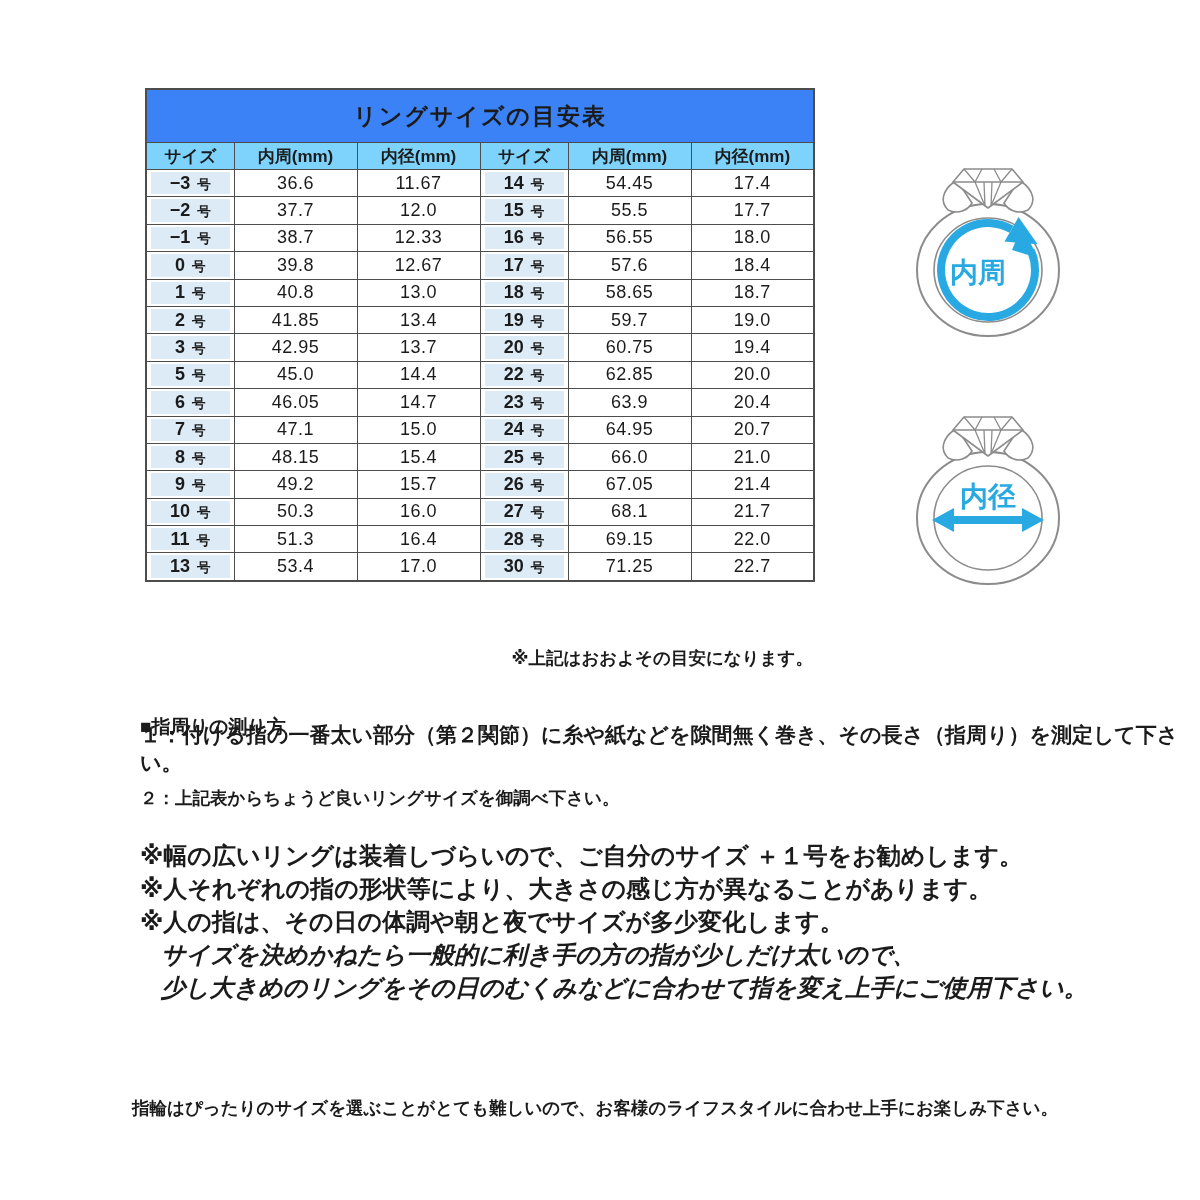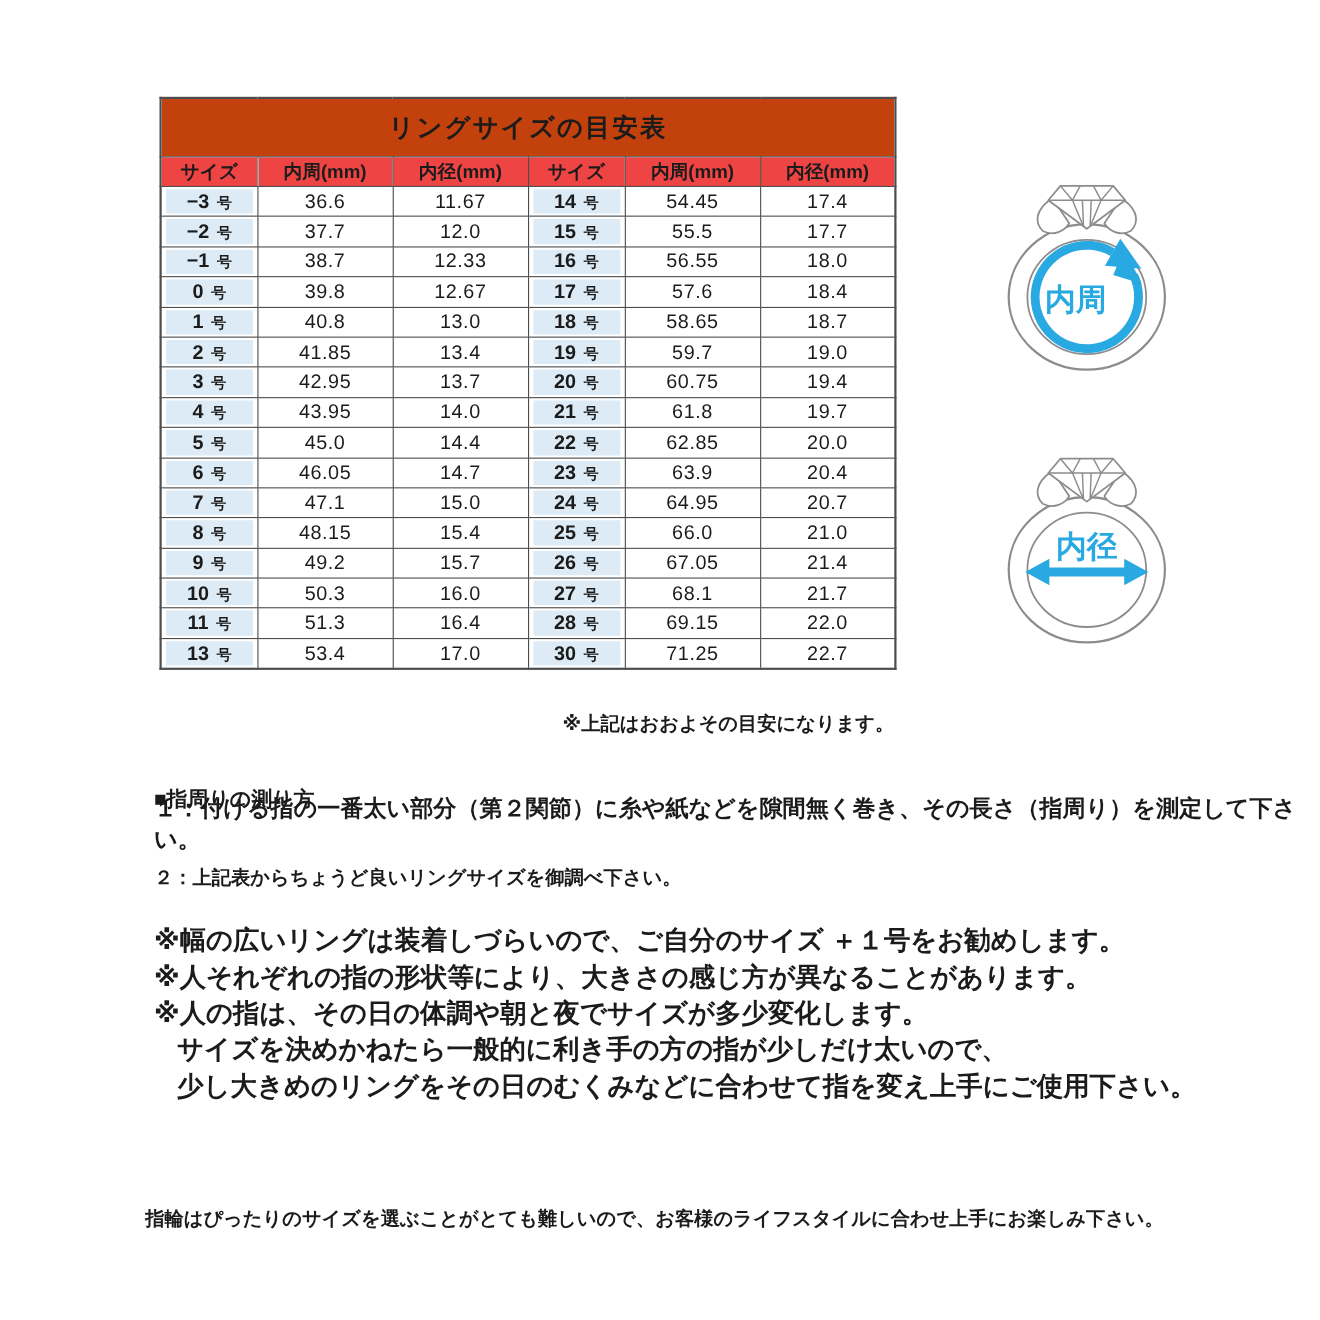--- a/index.html
+++ b/index.html
@@ -14,46 +14,46 @@
   table.ring-table{
     position:absolute;left:145px;top:88px;width:668px;
     border-collapse:collapse;table-layout:fixed;
     border:2px solid #4d4d4d;
   }
   table.ring-table th, table.ring-table td{
     border:1px solid #4d4d4d;text-align:center;vertical-align:middle;
     padding:0;overflow:hidden;white-space:nowrap;
   }
   .title-cell{
-    height:52px;background:#c2410c;font-size:23px;font-weight:bold;
+    height:52px;background:#3b82f6;font-size:23px;font-weight:bold;
     letter-spacing:2px;color:#1b1b1b;
   }
   .header-row th{
-    height:26px;background:#ef4444;font-size:17px;font-weight:bold;
+    height:26px;background:#7dd3fc;font-size:17px;font-weight:bold;
   }
   tbody td{height:26.4px;font-size:18px;background:#ffffff;}
   td.col-size{
     background:#dcebf5;font-weight:bold;
     box-shadow:inset 4px 0 0 #fff, inset -4px 0 0 #fff, inset 0 2px 0 #fff, inset 0 -2px 0 #fff;
   }
   td.col-size .num{font-size:18px;font-weight:bold;}
   td.col-size .unit{font-size:13.5px;font-weight:bold;margin-left:7px;}
   td.col-val{font-weight:400;letter-spacing:0.5px;}
 
   
   .footnote{
     position:absolute;left:145px;top:646px;width:668px;text-align:right;
     font-size:17.5px;font-weight:bold;
   }
   .section-heading{position:absolute;left:140px;top:714px;font-size:19px;font-weight:bold;}
   .step-1{position:absolute;left:140px;top:721px;font-size:21px;font-weight:bold;}
   .step-2{position:absolute;left:140px;top:786px;font-size:17.5px;font-weight:bold;}
   .notes{position:absolute;left:140px;top:847px;font-size:24px;font-weight:bold;}
   .note-line{margin-bottom:15px;line-height:18px;}
-  .note-line.indent{padding-left:21px;}
+  .note-line.indent{padding-left:21px;font-style:italic;}
   .closing{position:absolute;left:132px;top:1060px;font-size:17.5px;font-weight:bold;margin-top:36px;}
 
   
   .ring-diagrams{position:absolute;left:850px;top:130px;width:340px;height:540px;}
   .ring-label{font-size:28px;font-weight:bold;fill:#29a9e1;}
 </style>
 </head>
 <body>
 
 <div class="sheet">
@@ -129,28 +129,20 @@
           <td class="col-val">59.7</td>
           <td class="col-val">19.0</td>
         </tr>
         <tr>
           <td class="col-size"><span class="num">3</span><span class="unit">号</span></td>
           <td class="col-val">42.95</td>
           <td class="col-val">13.7</td>
           <td class="col-size"><span class="num">20</span><span class="unit">号</span></td>
           <td class="col-val">60.75</td>
           <td class="col-val">19.4</td>
-        </tr>
-        <tr>
-          <td class="col-size"><span class="num">4</span><span class="unit">号</span></td>
-          <td class="col-val">43.95</td>
-          <td class="col-val">14.0</td>
-          <td class="col-size"><span class="num">21</span><span class="unit">号</span></td>
-          <td class="col-val">61.8</td>
-          <td class="col-val">19.7</td>
         </tr>
         <tr>
           <td class="col-size"><span class="num">5</span><span class="unit">号</span></td>
           <td class="col-val">45.0</td>
           <td class="col-val">14.4</td>
           <td class="col-size"><span class="num">22</span><span class="unit">号</span></td>
           <td class="col-val">62.85</td>
           <td class="col-val">20.0</td>
         </tr>
         <tr>

